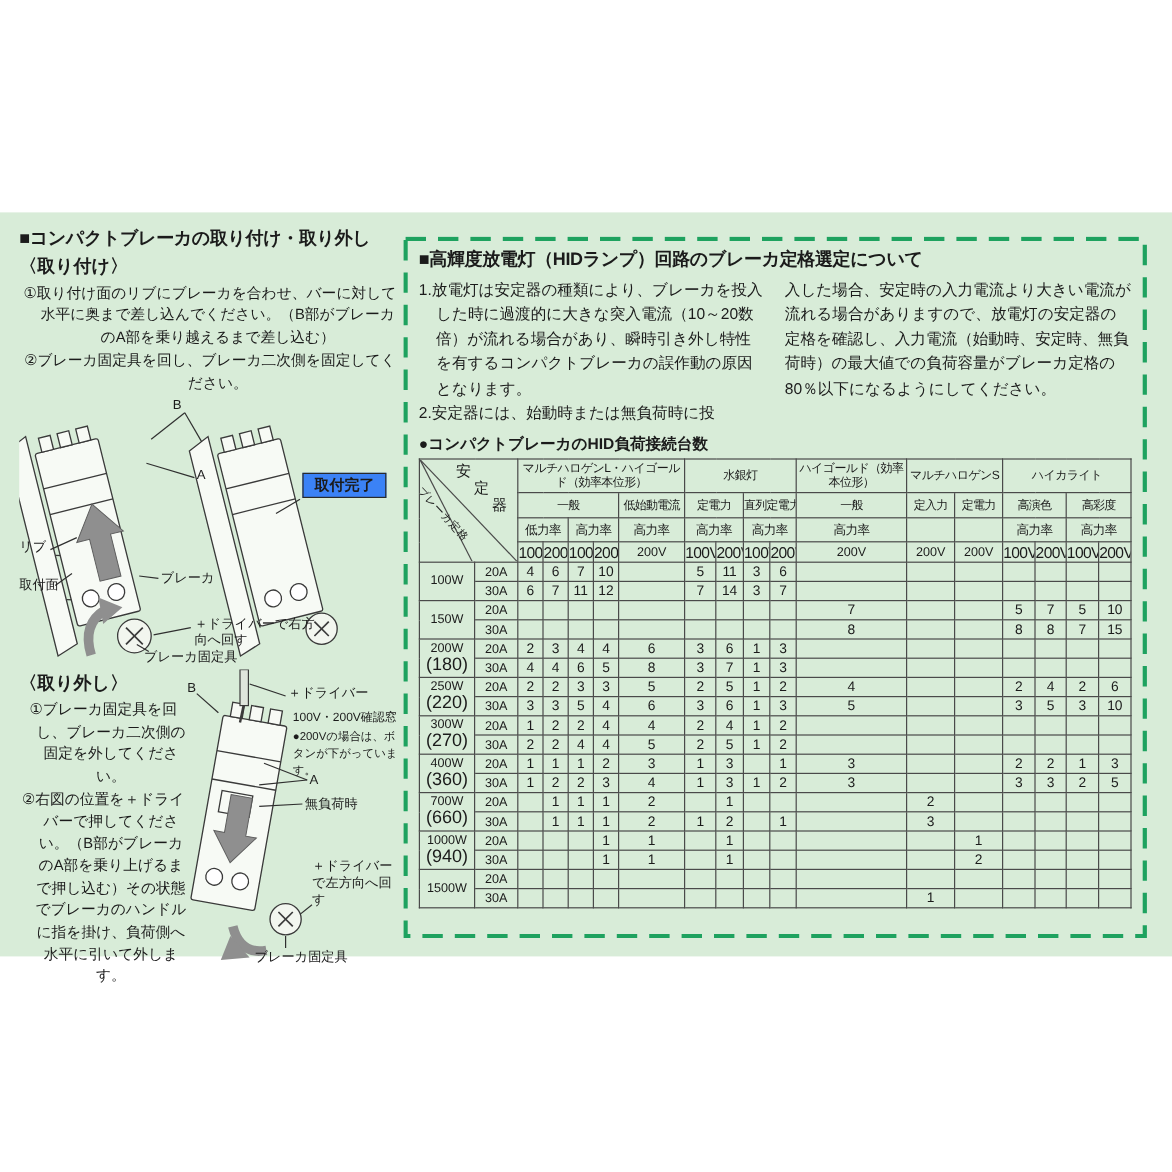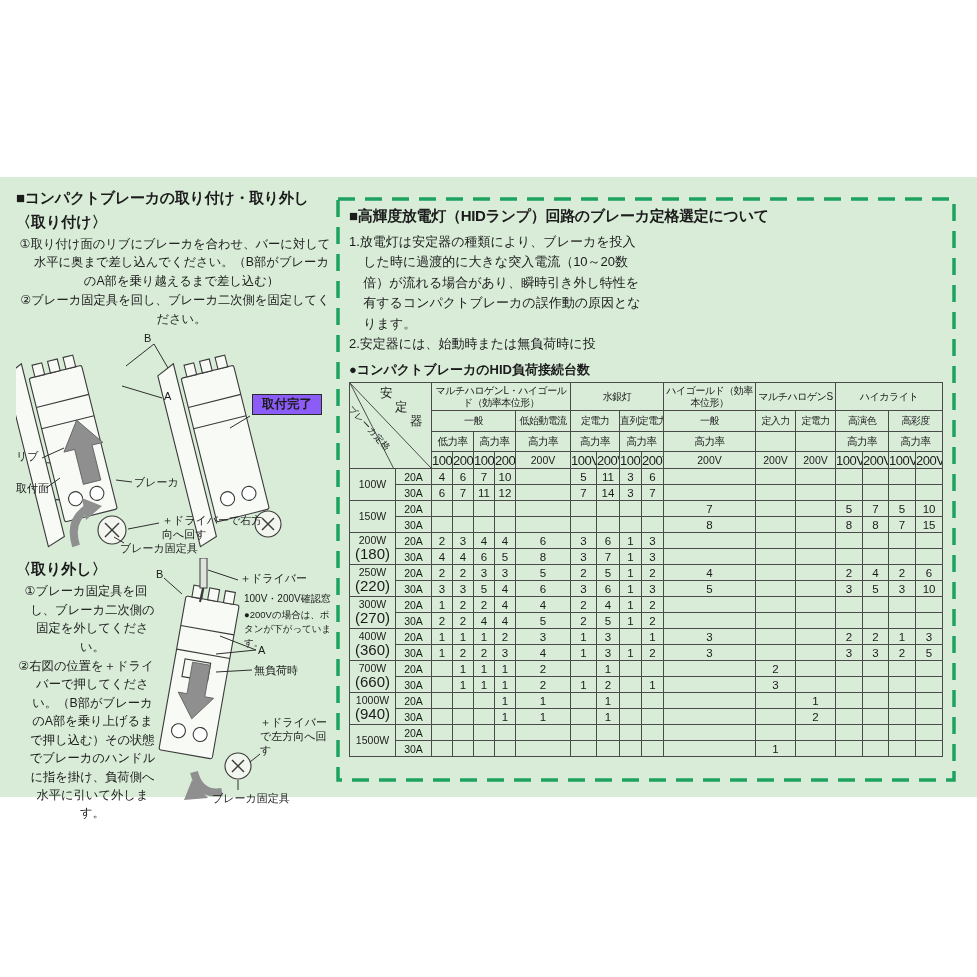--- a/index.html
+++ b/index.html
@@ -14,21 +14,21 @@
   .step{font-size:12.3px;line-height:1.5;margin:0 0 1px 0;padding-left:1.05em;text-indent:-1.05em;text-align:center;}
 
   .diagram1{position:relative;width:318px;height:226px;margin-top:2px;}
   .remove-wrap{display:flex;margin-top:2px;}
   .remove-text{width:140px;flex:none;}
   .diagram2{position:relative;width:178px;height:252px;flex:none;}
 
   .dlabel{position:absolute;font-size:11px;line-height:1.25;white-space:nowrap;}
   .dlabel.wrap{white-space:normal;}
   .dnote{position:absolute;font-size:9.5px;line-height:1.45;width:88px;}
-  .callout{position:absolute;border:1.3px solid #2a2a2a;background:#8b5cf6;
+  .callout{position:absolute;border:1.3px solid #2a2a2a;background:#3b82f6;
            font-size:12.5px;font-weight:bold;padding:1px 9px;white-space:nowrap;}
   .dsvg{position:absolute;left:0;top:0;}
 
   
   .right-box{position:absolute;left:336px;top:197px;width:620px;height:585px;}
   .dash-border{position:absolute;left:0;top:0;}
   .rb-inner{position:relative;padding:8px 13px 0 13px;}
   .rb-title{font-size:15px;font-weight:bold;letter-spacing:-0.3px;margin:2px 0 6px 0;}
   .rb-cols{display:flex;gap:16px;}
   .rb-col{width:50%;}
@@ -185,20 +185,23 @@
   <div class="right-box">
     <svg class="dash-border" width="620" height="585" viewBox="0 0 620 585">
       <rect x="2" y="2" width="616" height="581" fill="none" stroke="#1ea25f" stroke-width="3.5" stroke-dasharray="17 10"></rect>
     </svg>
     <div class="rb-inner">
       <div class="rb-title">■高輝度放電灯（HIDランプ）回路のブレーカ定格選定について</div>
       <div class="rb-cols">
         <div class="rb-col">
           <p class="rb-p hang">1.放電灯は安定器の種類により、ブレーカを投入した時に過渡的に大きな突入電流（10～20数倍）が流れる場合があり、瞬時引き外し特性を有するコンパクトブレーカの誤作動の原因となります。</p>
           <p class="rb-p hang">2.安定器には、始動時または無負荷時に投</p>
+        </div>
+        <div class="rb-col">
+          <p class="rb-p">入した場合、安定時の入力電流より大きい電流が流れる場合がありますので、放電灯の安定器の定格を確認し、入力電流（始動時、安定時、無負荷時）の最大値での負荷容量がブレーカ定格の80％以下になるようにしてください。</p>
         </div>
       </div>
       <div class="tbl-title">●コンパクトブレーカのHID負荷接続台数</div>
       <table id="hid-table">
           <colgroup>
             <col style="width: 46px;">
             <col style="width: 36px;">
             <col style="width: 21px;">
             <col style="width: 21px;">
             <col style="width: 21px;">

